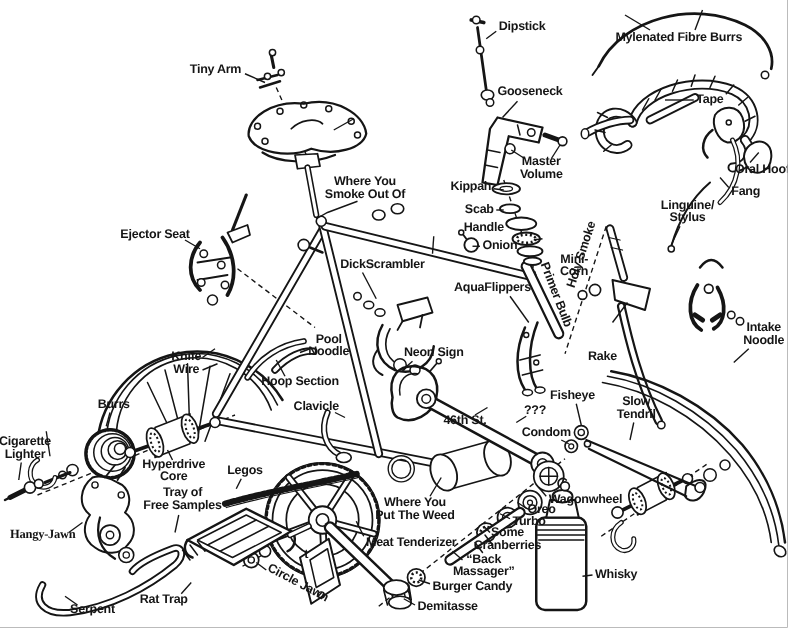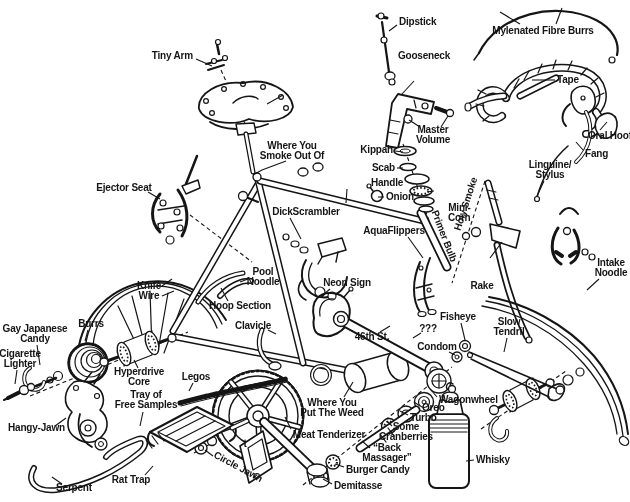--- a/index.html
+++ b/index.html
@@ -519,21 +519,21 @@
   <div id="labels">
       <div class="label" style="left: 193px; top: 56px; text-align: right; transform: translate(-100%, -50%);">
         <div>Tiny Arm</div>
       </div>
       <div class="label" style="left: 399px; top: 22px; text-align: left; transform: translate(0px, -50%);">
         <div>Dipstick</div>
       </div>
       <div class="label" style="left: 543px; top: 31px; text-align: center; transform: translate(-50%, -50%);">
         <div>Mylenated Fibre Burrs</div>
       </div>
-      <div class="label" style="left: 424px; top: 56px; text-align: left; transform: translate(-50%, -50%);">
+      <div class="label" style="left: 424px; top: 74px; text-align: left; transform: translate(-50%, -50%);">
         <div>Gooseneck</div>
       </div>
       <div class="label" style="left: 557px; top: 80px; text-align: left; transform: translate(0px, -50%);">
         <div>Tape</div>
       </div>
       <div class="label" style="left: 588px; top: 136px; text-align: left; transform: translate(0px, -50%);">
         <div>Oral Hoof</div>
       </div>
       <div class="label" style="left: 585px; top: 154px; text-align: left; transform: translate(0px, -50%);">
         <div>Fang</div>
@@ -596,39 +596,35 @@
         <div>Neon Sign</div>
       </div>
       <div class="label" style="left: 611px; top: 268px; text-align: center; transform: translate(-50%, -50%);">
         <div>Intake</div>
         <div>Noodle</div>
       </div>
       <div class="label" style="left: 509px; top: 327px; text-align: center; transform: translate(-50%, -50%);">
         <div>Slow</div>
         <div>Tendril</div>
       </div>
-      <div class="label" style="left: 35px; top: 334px; text-align: center; transform: translate(-50%, -50%);">
-        <div>Gay Japanese</div>
-        <div>Candy</div>
-      </div>
       <div class="label" style="left: 91px; top: 324px; text-align: center; transform: translate(-50%, -50%);">
         <div>Burrs</div>
       </div>
       <div class="label" style="left: 20px; top: 359px; text-align: center; transform: translate(-50%, -50%);">
         <div>Cigarette</div>
         <div>Lighter</div>
       </div>
       <div class="label" style="left: 139px; top: 377px; text-align: center; transform: translate(-50%, -50%);">
         <div>Hyperdrive</div>
         <div>Core</div>
       </div>
       <div class="label" style="left: 196px; top: 377px; text-align: center; transform: translate(-50%, -50%);">
         <div>Legos</div>
       </div>
-      <div class="label" style="left: 8px; top: 428px; text-align: left; transform: translate(0px, -50%);">
+      <div class="label" style="left: 8px; top: 428px; text-align: left; transform: translate(0px, -50%); font-family: Liberation Serif, serif;">
         <div>Hangy-Jawn</div>
       </div>
       <div class="label" style="left: 146px; top: 400px; text-align: center; transform: translate(-50%, -50%);">
         <div>Tray of</div>
         <div>Free Samples</div>
       </div>
       <div class="label" style="left: 332px; top: 408px; text-align: center; transform: translate(-50%, -50%);">
         <div>Where You</div>
         <div>Put The Weed</div>
       </div>

